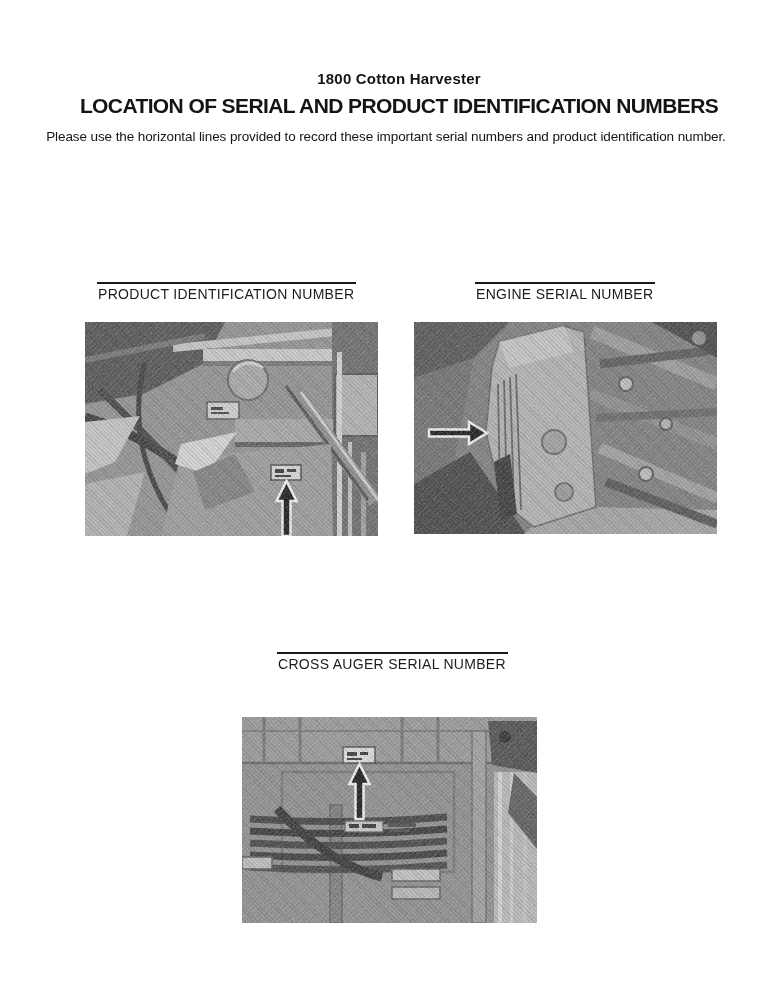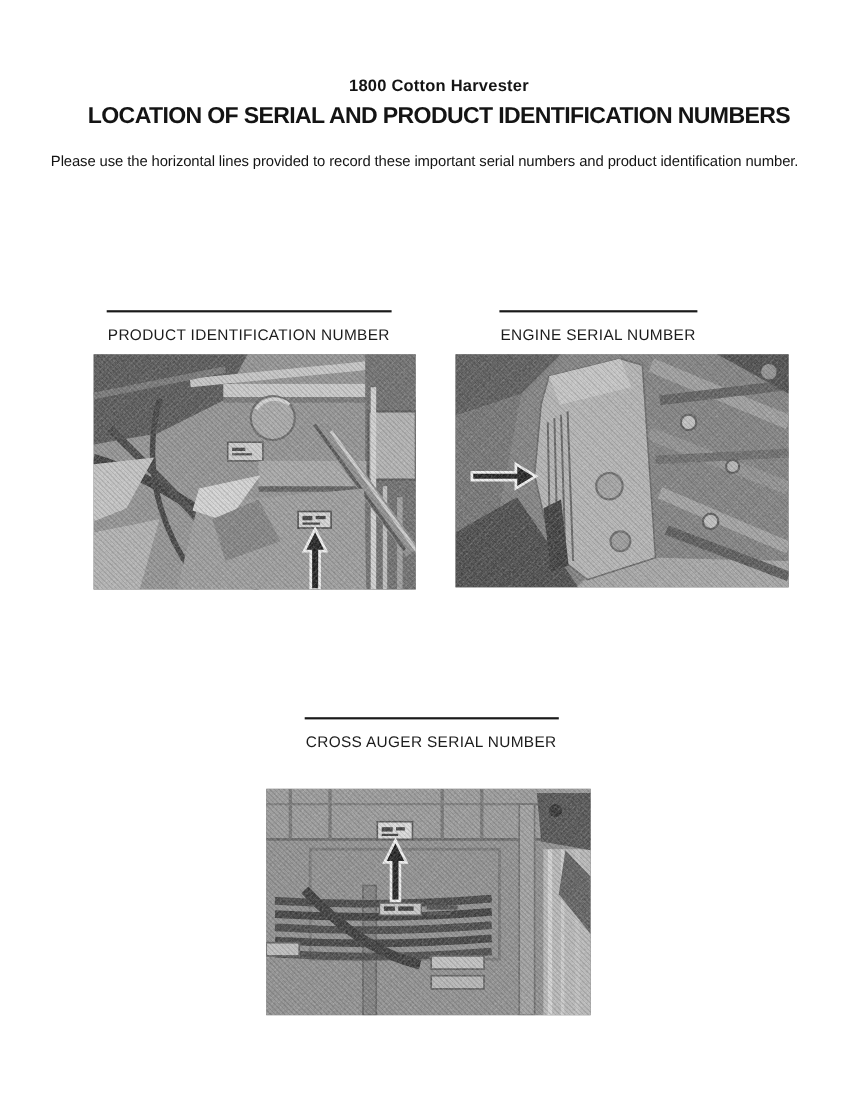--- a/index.html
+++ b/index.html
@@ -18,35 +18,35 @@
   .shift { transform: translateX(13px); }
   .model-title {
     top: 70px;
     font-size: 15px; font-weight: bold; letter-spacing: 0.2px;
   }
   .main-heading {
     top: 94px;
     font-size: 21px; font-weight: bold; letter-spacing: -0.6px;
   }
   .instruction {
-    top: 139px;
+    top: 129px;
     font-size: 13.5px; letter-spacing: -0.1px;
   }
 
   
   .fig-caption {
     display: inline-block;
     border-top: 2px solid #1a1a1a;
-    padding: 12px 2px 0 1px;
+    padding: 2px 2px 0 1px;
     font-size: 14px; letter-spacing: 0.3px;
     white-space: nowrap;
     color: #1c1c1c;
   }
   .cap-1 { left: 97px;  top: 282px; }
-  .cap-2 { left: 454px; top: 282px; }
+  .cap-2 { left: 475px; top: 282px; }
   .cap-3 { left: 277px; top: 652px; }
 
   
   .photo {
     position: absolute;
     background: #8d8d8d;
     overflow: hidden;
   }
   .photo svg { display: block; }
   

